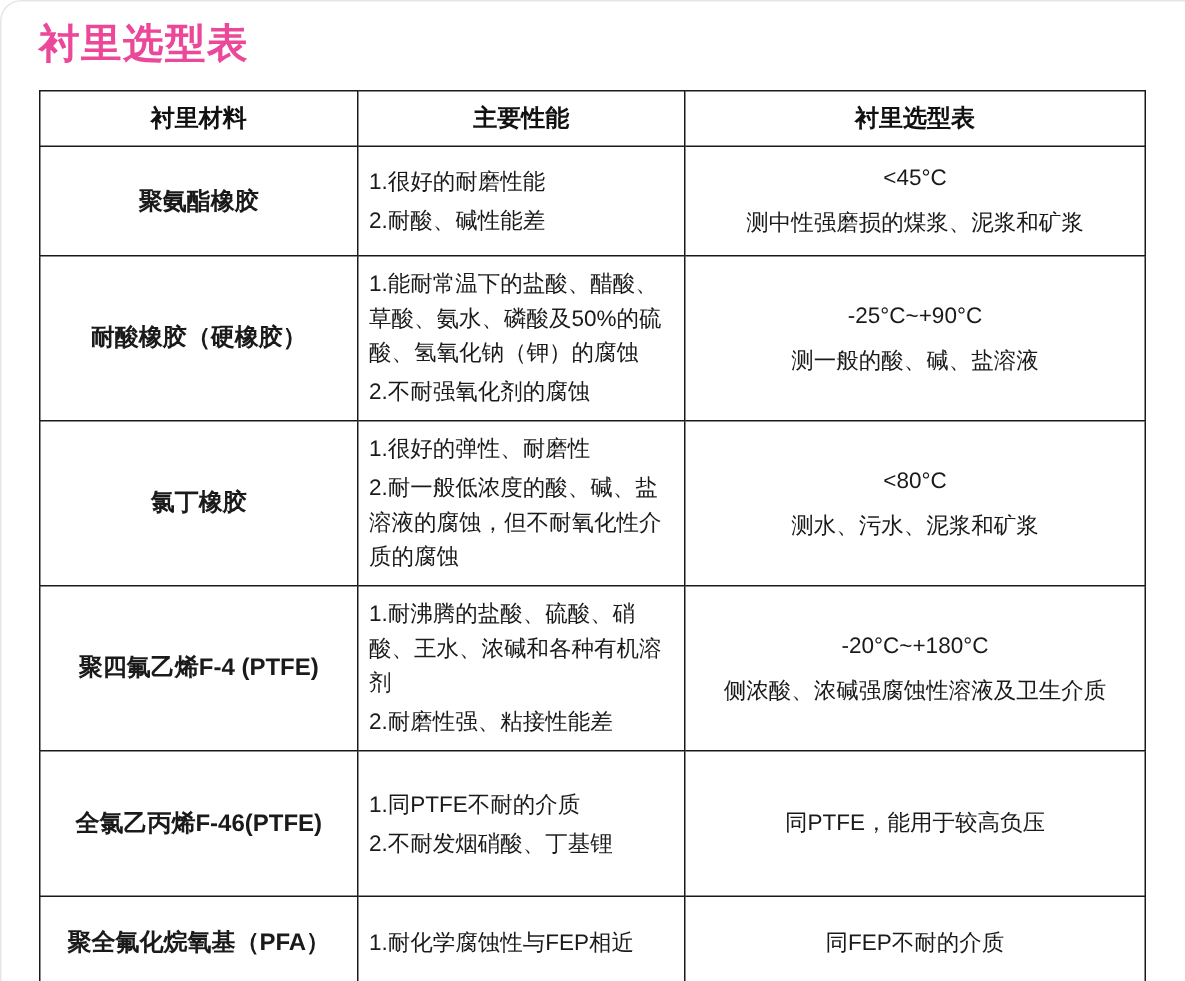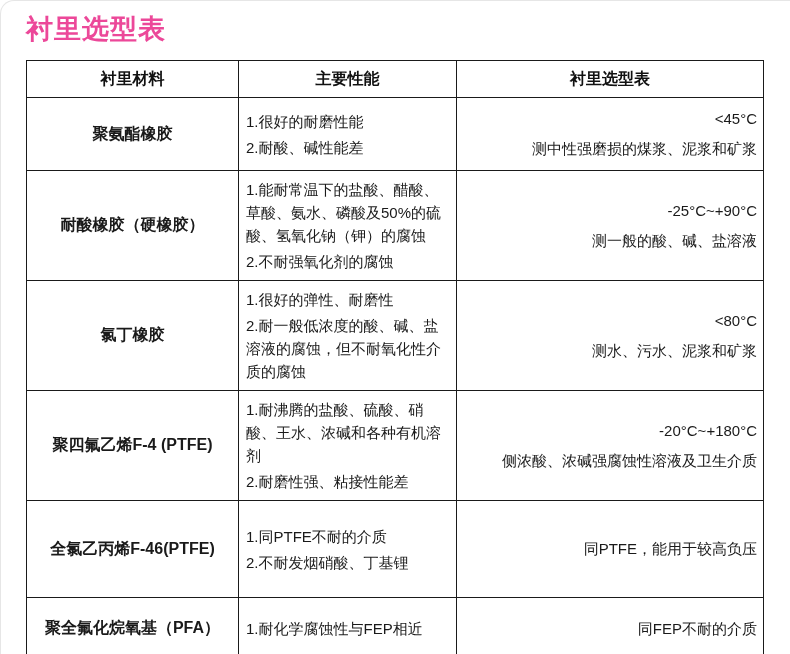--- a/index.html
+++ b/index.html
@@ -64,21 +64,20 @@
     margin: 3px 0;
   }
   td.range-cell {
     text-align: center;
     font-size: 15px;
     padding: 2px 6px;
   }
   .range-line {
     line-height: 22px;
     margin: 8px 0;
-    text-align: right;
   }
   
   tbody tr:nth-child(1) { height: 68px; padding-left: 40px; }
   tbody tr:nth-child(2) { height: 69px; }
   tbody tr:nth-child(3) { height: 106px; }
   tbody tr:nth-child(4) { height: 92px; }
   tbody tr:nth-child(5) { height: 97px; }
   tbody tr:nth-child(6) { height: 62px; }
   tbody tr:nth-child(7) { height: 33px; }
 </style>

